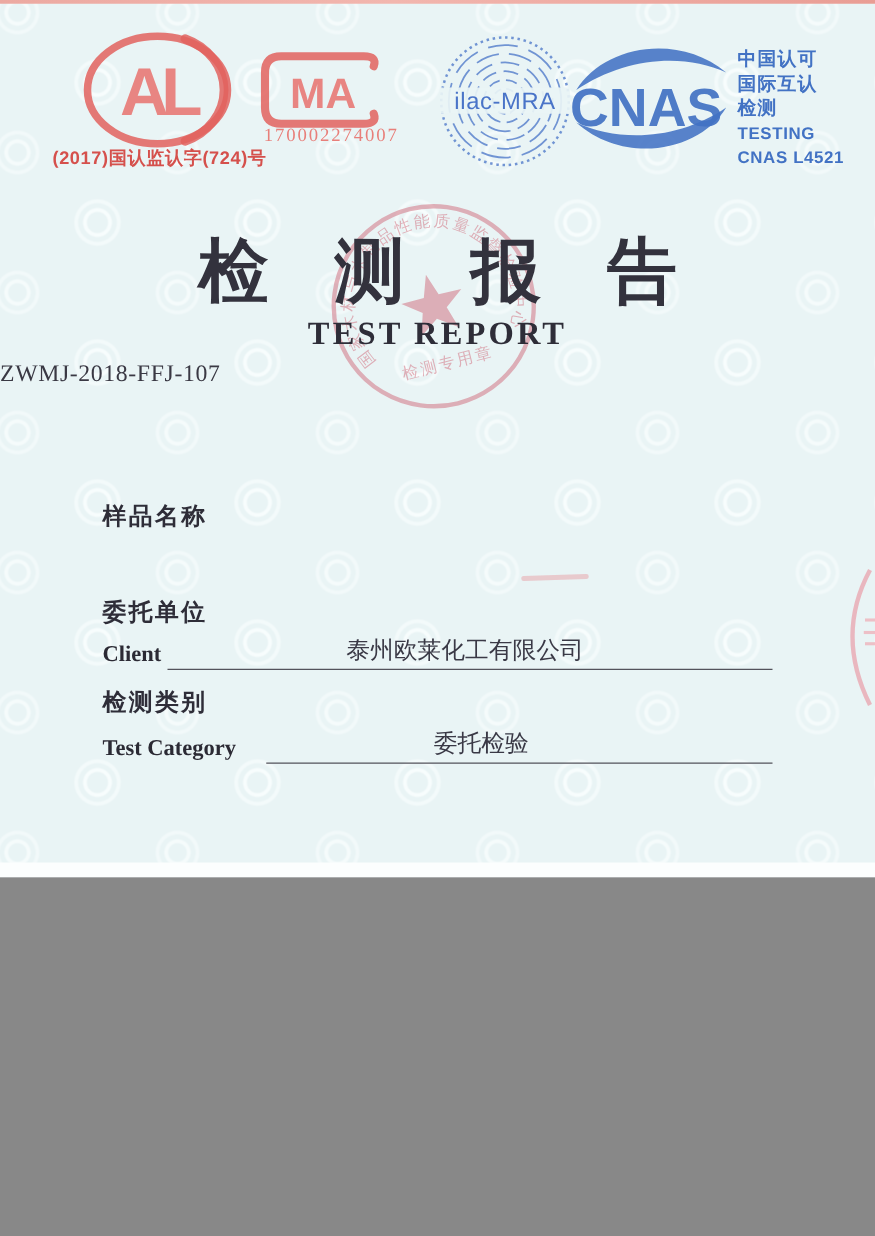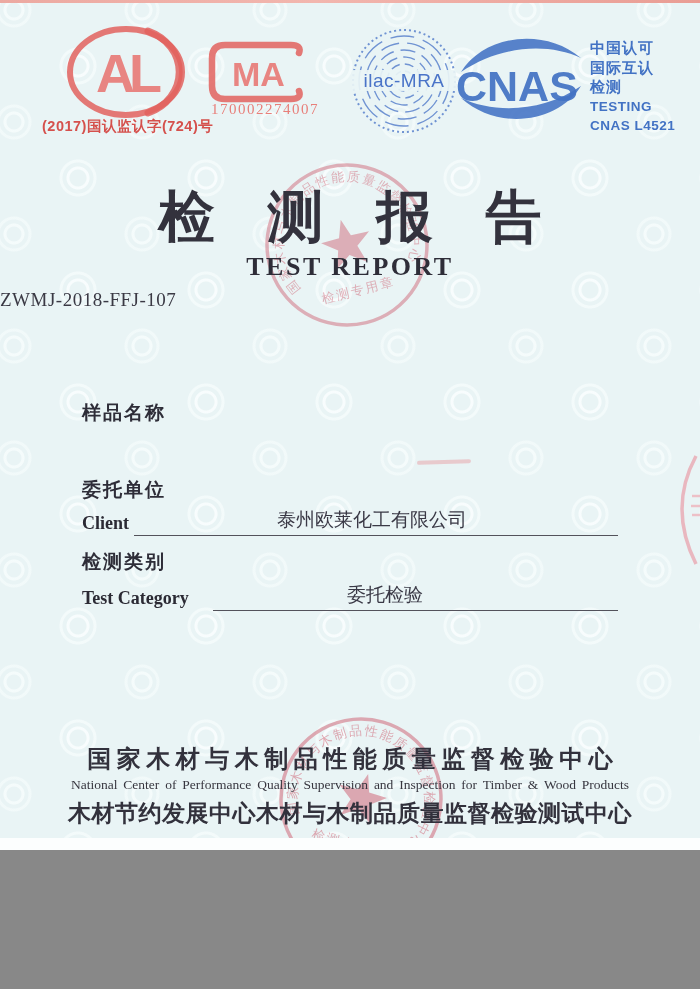--- a/index.html
+++ b/index.html
@@ -1,17 +1,17 @@
 <!DOCTYPE html>
 <html><head>
 <meta charset="utf-8">
 <style>
   html,body{margin:0;padding:0;background:#888;}
   .page{
-    position:relative;width:700px;height:850px;overflow:hidden;
+    position:relative;width:700px;height:702px;overflow:hidden;
     background-color:#e9f4f5;
     background-image:
       radial-gradient(circle, rgba(250,254,254,0) 0 8px, rgba(250,254,254,.85) 9px 11px, rgba(250,254,254,0) 12px 15px, rgba(250,254,254,.6) 16px 18px, rgba(250,254,254,0) 19px),
       radial-gradient(circle, rgba(250,254,254,0) 0 7px, rgba(250,254,254,.7) 8px 10px, rgba(250,254,254,0) 11px 14px, rgba(250,254,254,.5) 15px 17px, rgba(250,254,254,0) 18px);
     background-size:128px 112px,128px 112px;
     background-position:14px 10px,78px 66px;
     font-family:"Liberation Serif",serif;color:#32313c;
   }
   .abs{position:absolute;}
   .scan-top{left:0;top:0;width:700px;height:3px;background:linear-gradient(90deg,#eca9a1,#f2b6ae 45%,#e99d94);}

